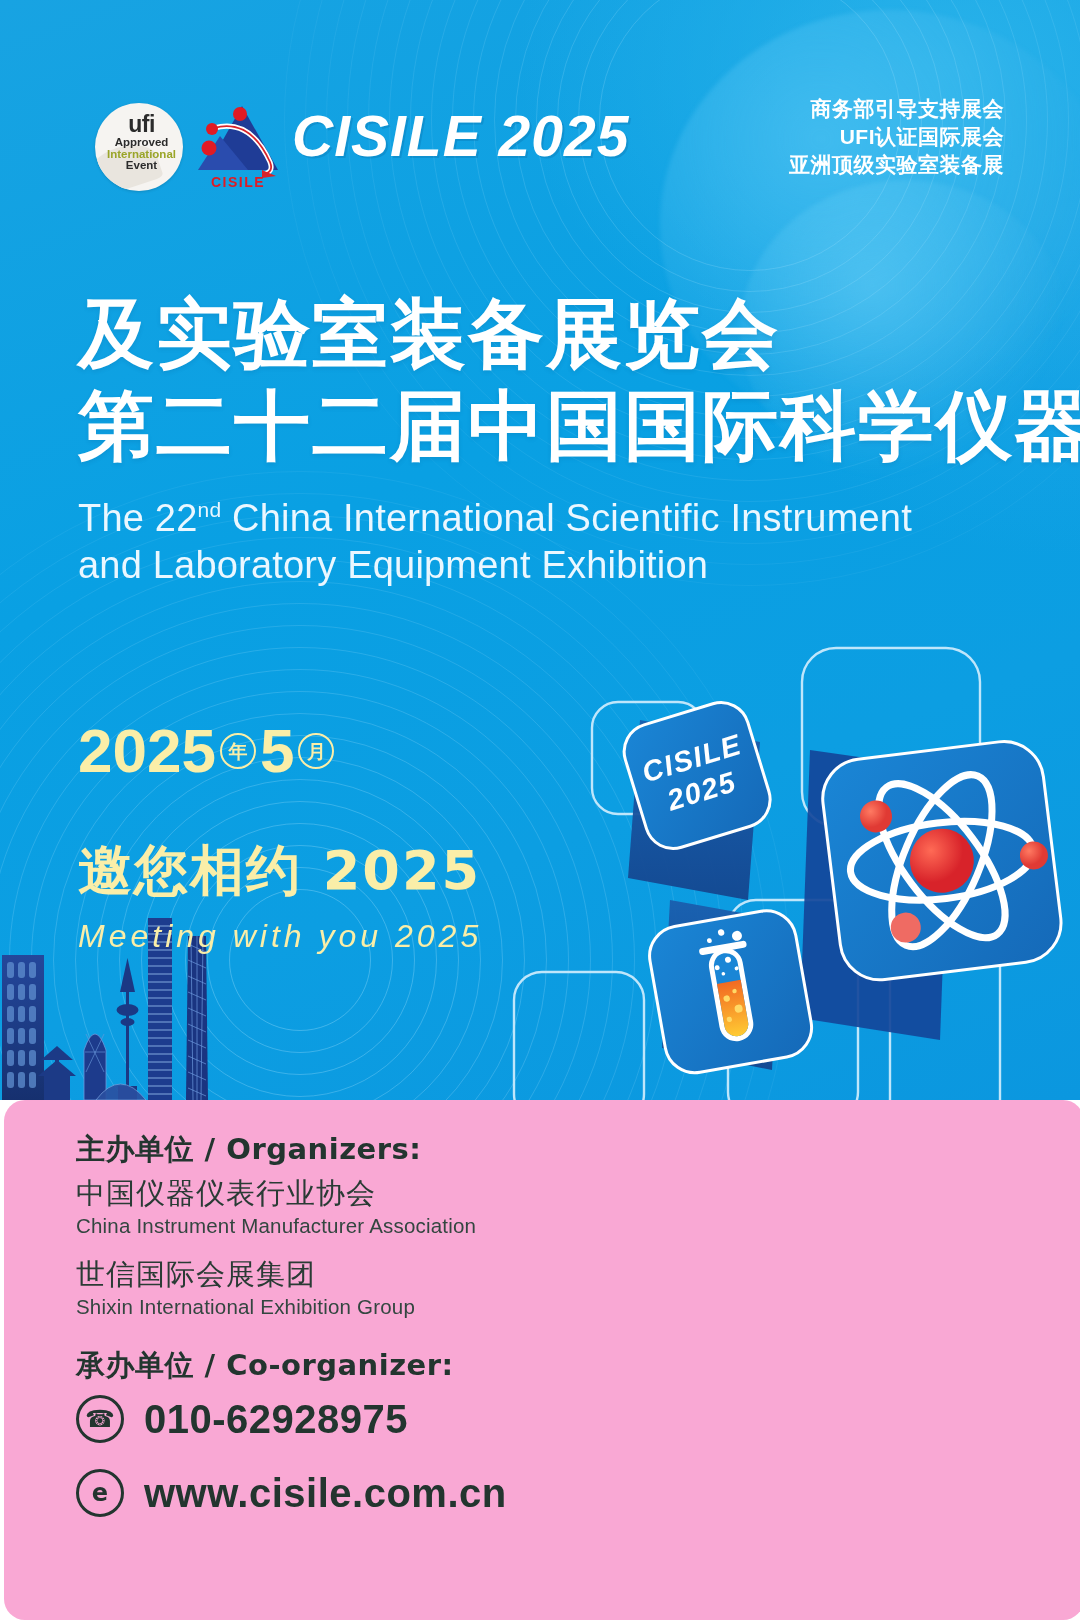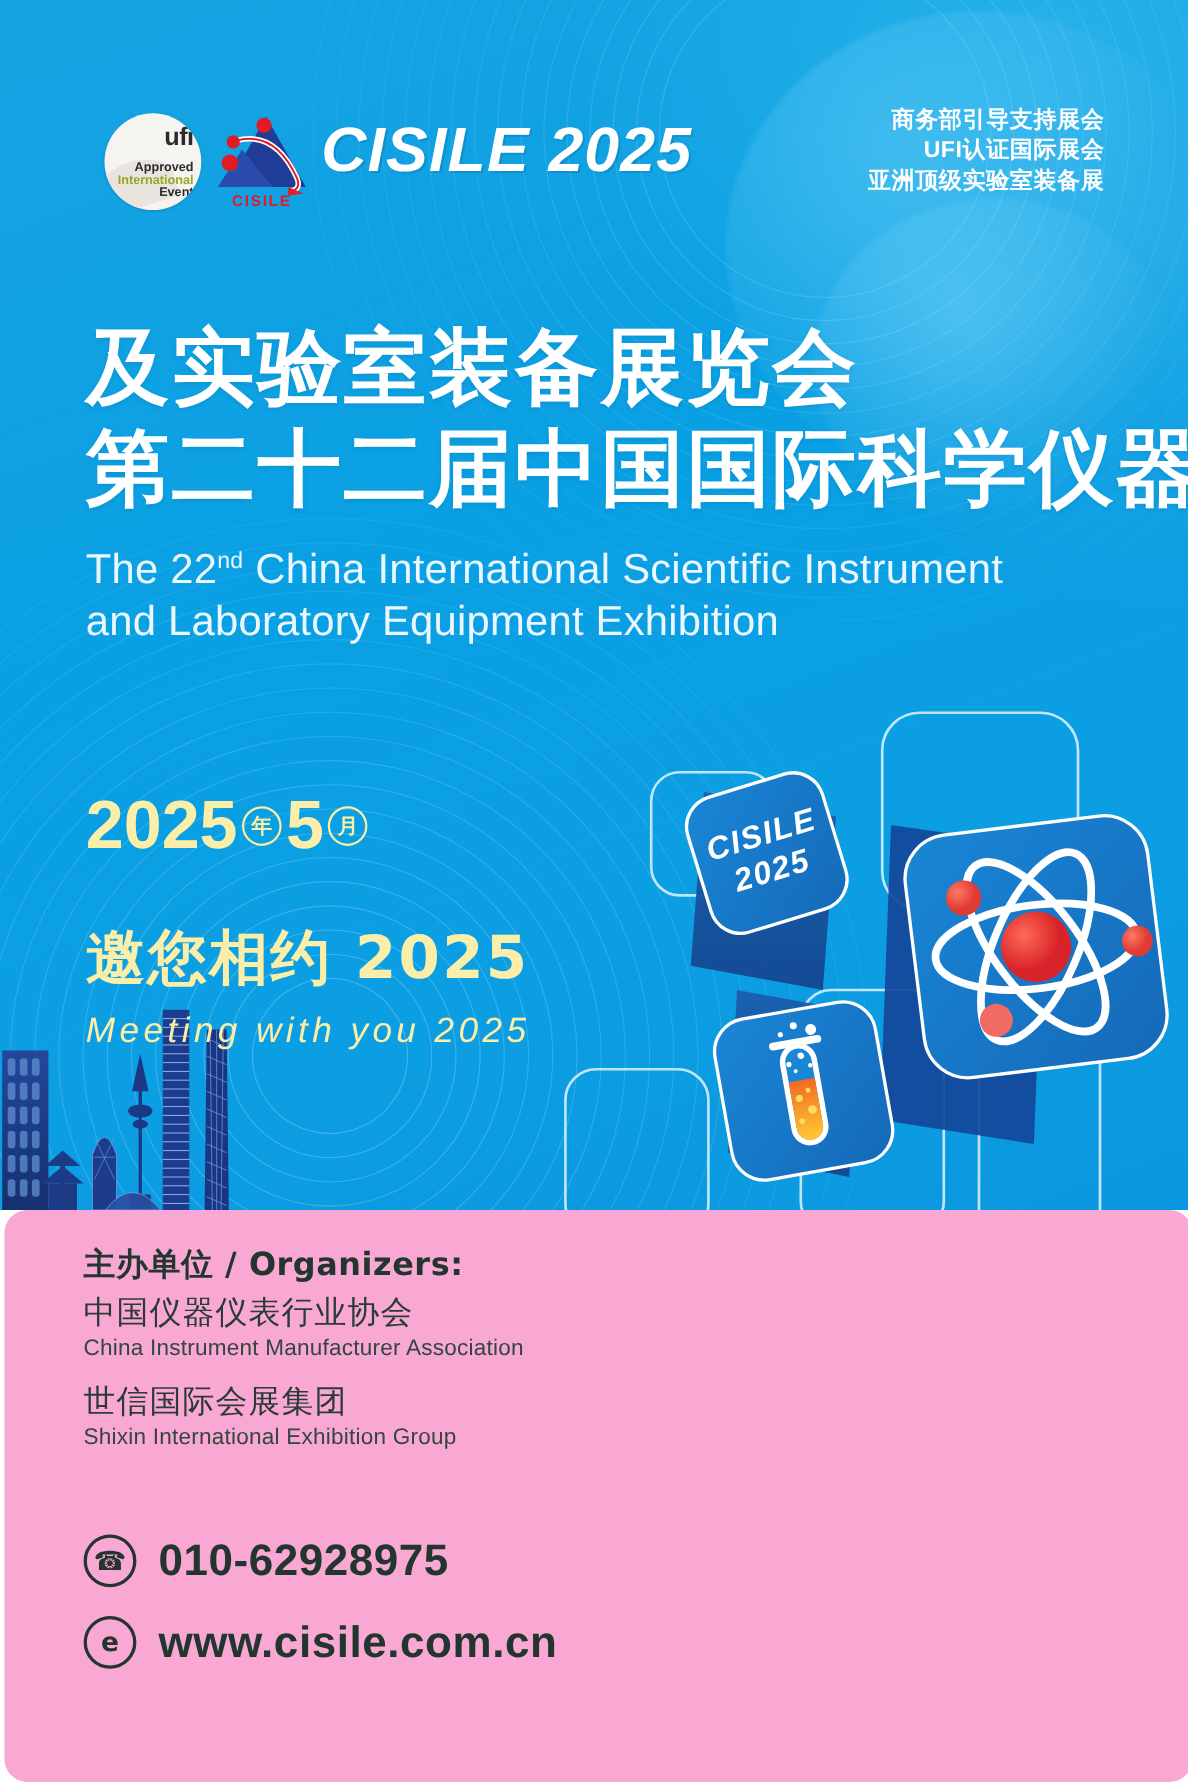--- a/index.html
+++ b/index.html
@@ -44,23 +44,23 @@
   #header{position:absolute;left:0;top:0;width:1080px;height:210px;}
   .ufi-badge{
     position:absolute;left:95px;top:103px;width:88px;height:88px;border-radius:50%;
     background:#f6f4f1;box-shadow:0 1px 3px rgba(0,0,0,.15);
     overflow:hidden;
   }
   .ufi-badge .swoosh{
     position:absolute;left:-8px;bottom:2px;width:72px;height:42px;
     background:#e9e5de;border-radius:50% 50% 10% 50%;transform:rotate(-18deg);
   }
-  .ufi-badge .ufi-txt{position:absolute;right:7px;top:10px;text-align:right;line-height:1;}
+  .ufi-badge .ufi-txt{position:absolute;right:7px;top:10px;text-align:center;line-height:1;}
   .ufi-txt .u1{font-size:23px;font-weight:bold;color:#2b2b2b;letter-spacing:-.5px;display:block;}
-  .ufi-txt .u2{font-size:11.5px;font-weight:bold;color:#2b2b2b;display:block;margin-top:11px;}
+  .ufi-txt .u2{font-size:11.5px;font-weight:bold;color:#2b2b2b;display:block;margin-top:1px;}
   .ufi-txt .u3{font-size:11.5px;font-weight:bold;color:#9aa528;display:block;}
   .ufi-txt .u4{font-size:11.5px;font-weight:bold;color:#2b2b2b;display:block;}
 
   .cisile-logo{position:absolute;left:192px;top:96px;width:96px;height:94px;}
   .brand-title{
     position:absolute;left:292px;top:103px;
     font-size:57px;font-weight:bold;font-style:italic;color:#ffffff;
     letter-spacing:1px;
     text-shadow:2px 2px 0 rgba(0,70,130,.18);
     font-family:"Liberation Sans",sans-serif;
@@ -418,20 +418,21 @@
   <div id="lower">
 
     <div id="orgblock">
       <div class="org-head">主办单位 / Organizers:</div>
       <div class="org-cn">中国仪器仪表行业协会</div>
       <div class="org-en">China Instrument Manufacturer Association</div>
       <div class="org-gap"></div>
       <div class="org-cn">世信国际会展集团</div>
       <div class="org-en">Shixin International Exhibition Group</div>
       <div class="org-gap2"></div>
+      <div class="org-head">承办单位 / Co-organizer:</div>
     </div>
 
     <div id="contact">
       <div class="c-row">
         <div class="c-ico">
             <span>☎</span>
           </div>
         <div class="c-txt">010-62928975</div>
       </div>
       <div class="c-row">

